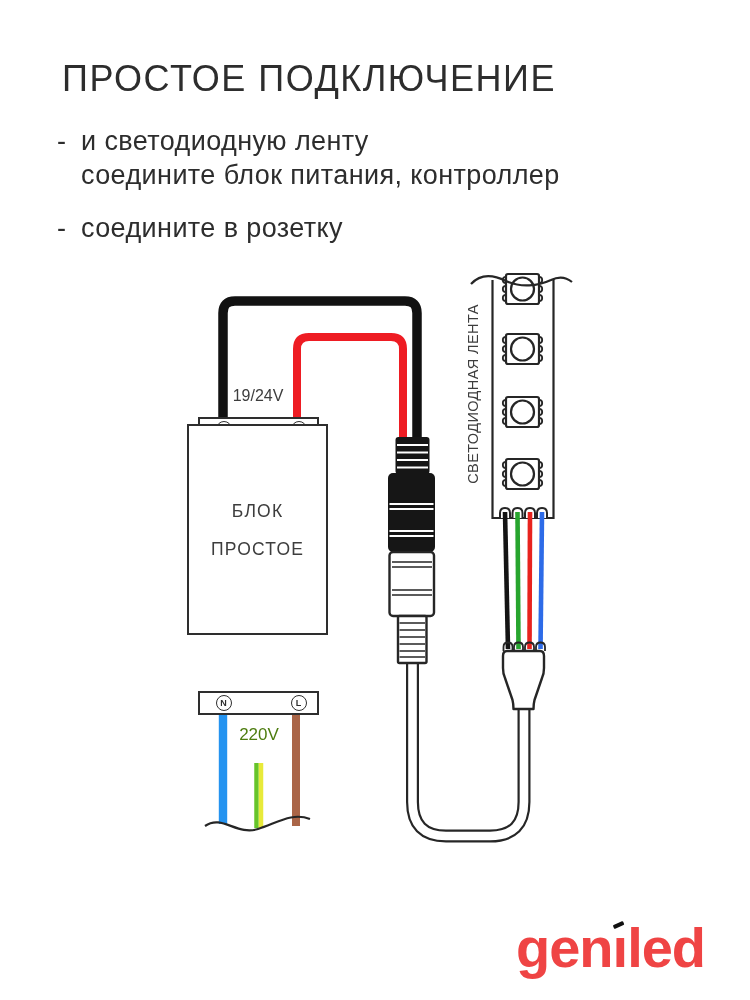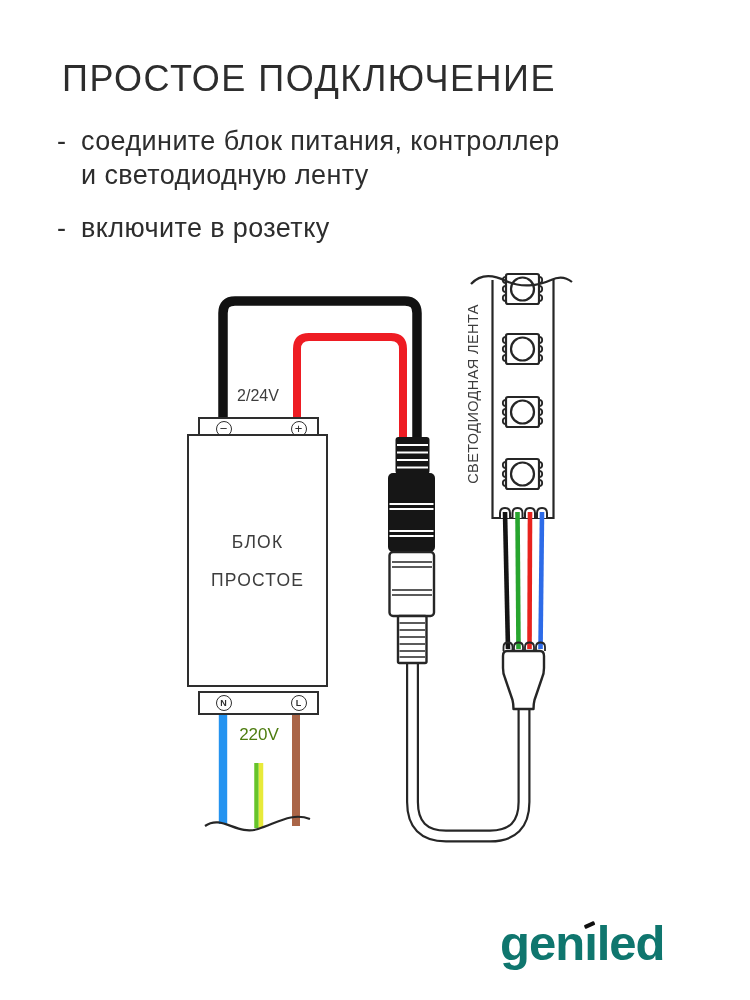--- a/index.html
+++ b/index.html
@@ -17,21 +17,21 @@
   .bullet{display:flex;color:#2d2d2d;font-size:27px;line-height:34px;letter-spacing:0.4px;}
   .bullet .marker{width:24px;flex:0 0 24px;}
   .bullet .blines span{display:block;white-space:nowrap;}
   .b1{left:57px;top:108px;}
   .b2{left:57px;top:195px;}
 
   .psu-strip{
     background:#fff;border:2.2px solid #2e2e2e;box-sizing:border-box;
   }
   .psu-body{
-    left:187px;top:418px;width:141px;height:253px;background:#fff;
+    left:187px;top:408px;width:141px;height:211px;background:#fff;
     border:2.2px solid #2e2e2e;box-sizing:border-box;
     display:flex;flex-direction:column;align-items:center;justify-content:center;gap:20px;
   }
   .psu-body .bname{
     font-size:17.5px;letter-spacing:1.2px;color:#3d3d3d;line-height:18px;
   }
   .tcircle{
     width:16px;height:16px;border:1.8px solid #2e2e2e;border-radius:50%;
     background:#fff;box-sizing:border-box;display:flex;align-items:center;justify-content:center;
     color:#2e2e2e;
@@ -40,21 +40,21 @@
   .tletter{font-size:9px;line-height:9px;font-weight:700;}
   .vlabel{
     left:374px;top:369px;width:200px;height:18px;text-align:center;
     transform:rotate(-90deg);font-size:14.5px;letter-spacing:0.4px;color:#3d3d3d;
     white-space:nowrap;
   }
   .dclabel{left:228px;top:371px;width:60px;text-align:center;font-size:16px;font-weight:500;color:#3d3d3d;}
   .aclabel{left:229px;top:709px;width:60px;text-align:center;font-size:17px;font-weight:500;color:#4d7c0f;}
 
   .logo{
-    left:500px;top:899px;font-size:49px;font-weight:700;color:#0f766e;
+    left:516px;top:899px;font-size:56px;font-weight:700;color:#ef4444;
     letter-spacing:-1px;white-space:nowrap;
   }
   .logo-i{position:relative;display:inline-block;}
   .logo-i .accent{
     position:absolute;left:0px;top:8px;width:11px;height:3.6px;background:#101010;
     transform:rotate(-24deg);border-radius:1px;
   }
 </style>
 </head>
 <body>
@@ -152,29 +152,29 @@
     <path d="M514,635 L514,631 Q514,626.5 518.5,626.5 Q523,626.5 523,631 L523,635" fill="none" stroke="#262626" stroke-width="1.8"></path>
     <path d="M525,635 L525,631 Q525,626.5 529.5,626.5 Q534,626.5 534,631 L534,635" fill="none" stroke="#262626" stroke-width="1.8"></path>
     <path d="M536,635 L536,631 Q536,626.5 540.5,626.5 Q545,626.5 545,631 L545,635" fill="none" stroke="#262626" stroke-width="1.8"></path>
   </svg>
 
   <div class="abs title">ПРОСТОЕ ПОДКЛЮЧЕНИЕ</div>
 
   <div class="abs bullet b1">
     <span class="marker">-</span>
     <span class="blines">
+      <span>и светодиодную ленту</span>
       <span>соедините блок питания, контроллер</span>
-      <span>и светодиодную ленту</span>
     </span>
   </div>
 
   <div class="abs bullet b2">
     <span class="marker">-</span>
     <span class="blines">
-      <span>включите в розетку</span>
+      <span>соедините в розетку</span>
     </span>
   </div>
 
   <div class="abs psu-strip" style="left:198px;top:401px;width:121px;height:24px;"></div>
   <div class="abs tcircle" style="left:215.5px;top:405px;">
     <span class="tsym">−</span>
   </div>
   <div class="abs tcircle" style="left:290.5px;top:405px;">
     <span class="tsym">+</span>
   </div>
@@ -185,21 +185,21 @@
   </div>
 
   <div class="abs psu-strip" style="left:198px;top:675px;width:121px;height:24px;"></div>
   <div class="abs tcircle" style="left:215.5px;top:679px;">
     <span class="tletter">N</span>
   </div>
   <div class="abs tcircle" style="left:290.5px;top:679px;">
     <span class="tletter">L</span>
   </div>
 
-  <div class="abs dclabel">2/24V</div>
+  <div class="abs dclabel">19/24V</div>
   <div class="abs aclabel">220V</div>
 
   <div class="abs vlabel">СВЕТОДИОДНАЯ ЛЕНТА</div>
 
   <div class="abs logo">
     <span>gen</span><span class="logo-i"><span>ı</span><i class="accent"></i></span><span>led</span>
   </div>
 
 </div>
 

